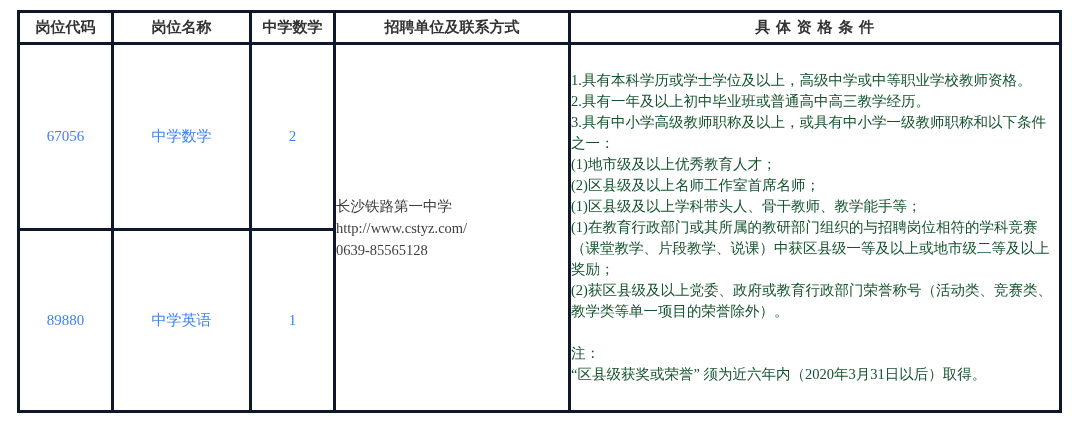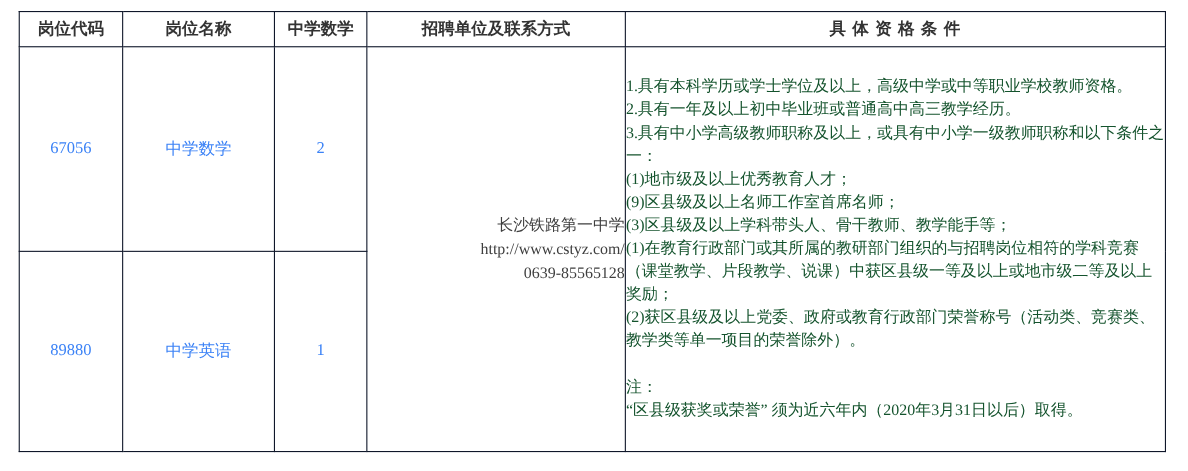--- a/index.html
+++ b/index.html
@@ -20,21 +20,21 @@
     left: 17px;
     top: 10px;
   }
   table.job-table {
     border-collapse: collapse;
     table-layout: fixed;
     width: 1042px;
   }
   table.job-table th,
   table.job-table td {
-    border: 1px solid #0f172a;
+    border: 3px solid #0f172a;
     padding: 0;
     background: #ffffff;
   }
   col.c-code    { width: 94px; }
   col.c-name    { width: 138px; }
   col.c-count   { width: 84px; }
   col.c-contact { width: 235px; }
   col.c-qual    { width: 491px; }
   tr.header-row { height: 32px; }
   tr.row-1 { height: 186px; }
@@ -47,21 +47,21 @@
     color: #333333;
   }
   th.qual-header { letter-spacing: 1px; }
   td.cell-center {
     text-align: center;
     vertical-align: middle;
     font-size: 15px;
     color: #3b82f6;
   }
   td.cell-contact {
-    text-align: right;
+    text-align: left;
     vertical-align: middle;
     font-size: 14.5px;
     line-height: 22px;
     color: #3e3e3e;
   }
   td.cell-qual {
     vertical-align: middle;
     padding: 0 10px 0 9px;
     font-size: 14.5px;
     line-height: 21px;
@@ -100,22 +100,22 @@
         <td class="cell-contact" rowspan="2">
           <div>长沙铁路第一中学</div>
           <div>http://www.cstyz.com/</div>
           <div>0639-85565128</div>
         </td>
         <td class="cell-qual" rowspan="2">
           <div class="qual-item">1.具有本科学历或学士学位及以上，高级中学或中等职业学校教师资格。</div>
           <div class="qual-item">2.具有一年及以上初中毕业班或普通高中高三教学经历。</div>
           <div class="qual-item">3.具有中小学高级教师职称及以上，或具有中小学一级教师职称和以下条件之一：</div>
           <div class="qual-item">(1)地市级及以上优秀教育人才；</div>
-          <div class="qual-item">(9)区县级及以上名师工作室首席名师；</div>
-          <div class="qual-item">(3)区县级及以上学科带头人、骨干教师、教学能手等；</div>
+          <div class="qual-item">(2)区县级及以上名师工作室首席名师；</div>
+          <div class="qual-item">(1)区县级及以上学科带头人、骨干教师、教学能手等；</div>
           <div class="qual-item">(1)在教育行政部门或其所属的教研部门组织的与招聘岗位相符的学科竞赛（课堂教学、片段教学、说课）中获区县级一等及以上或地市级二等及以上奖励；</div>
           <div class="qual-item">(2)获区县级及以上党委、政府或教育行政部门荣誉称号（活动类、竞赛类、教学类等单一项目的荣誉除外）。</div>
           <div class="qual-spacer"></div>
           <div class="qual-item">注：</div>
           <div class="qual-item">“区县级获奖或荣誉” 须为近六年内（2020年3月31日以后）取得。</div>
         </td>
       </tr>
       <tr class="row-2">
         <td class="cell-center">89880</td>
         <td class="cell-center">中学英语</td>

